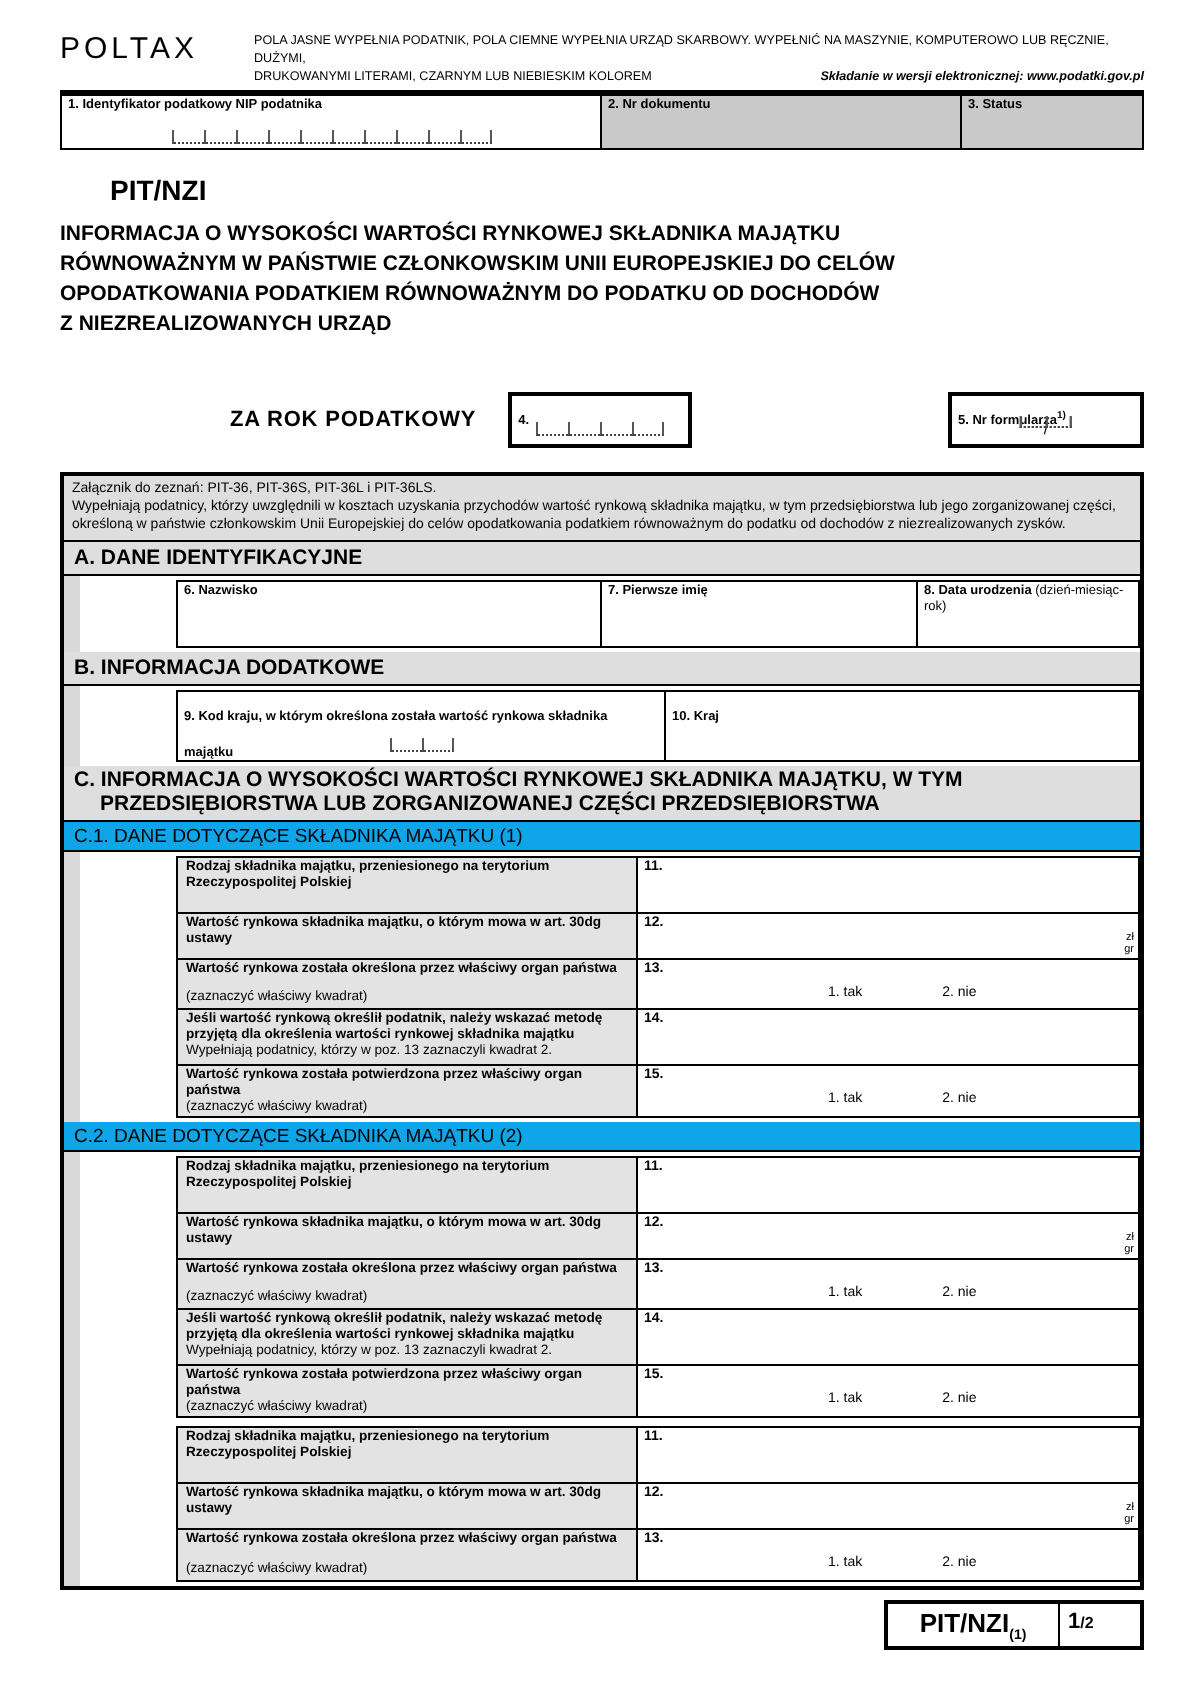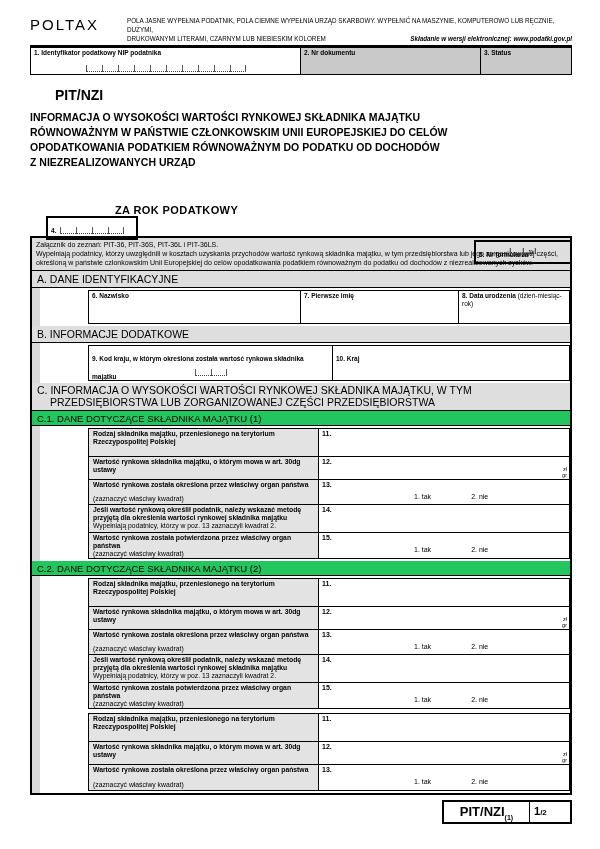--- a/index.html
+++ b/index.html
@@ -26,37 +26,37 @@
   .comb { display:flex; width:max-content; }
   .comb i { display:block; width:16px; height:7px; border-left:1px solid #555; border-bottom:1px dotted #444; }
   .comb i:last-child { border-right:1px solid #555; }
   .comb.small i { width:13px; height:6px; }
   .comb-nip { margin:8px auto 0; }
 
   .form-code { font-size:14px; font-weight:bold; margin:12px 0 0 25px; }
   .main-title { text-align:left; font-size:10.5px; font-weight:bold; line-height:15px; margin-top:7px; }
 
   
-  .year-row { display:flex; margin-top:26px; height:28px;flex-direction:column; }
+  .year-row { display:flex; margin-top:26px; height:28px; }
   .year-lbl { font-size:11px; font-weight:bold; margin:8px 0 0 85px; letter-spacing:.4px; }
   .box { border:2px solid #000; padding:1px 3px; position:relative; }
   .box4 { width:92px; margin-left:16px; }
   .box5 { width:98px; margin-left:auto; }
   .box .comb { position:absolute; bottom:4px; left:50%; transform:translateX(-50%); }
   .comb-split { position:absolute; bottom:4px; left:50%; transform:translateX(-50%);
                 display:flex; align-items:flex-end; gap:2px; font-size:8px; line-height:7px; }
   sup { font-size:5px; }
 
   
   .frame { border:2px solid #000; margin-top:12px; background:#fff; }
   .intro { background:#dedede; border-bottom:1px solid #000; padding:2px 4px 3px; font-size:7px; line-height:9px; }
-  .sec-h { background:#dedede; border-bottom:1px solid #000; font-size:10.5px; font-weight:normal; padding:2px 4px 2px 5px; }
+  .sec-h { background:#dedede; border-bottom:1px solid #000; font-size:10.5px; font-weight:bold; padding:2px 4px 2px 5px; }
   .sec-h .ind { padding-left:13px; }
   .sec-h.two { line-height:11.5px; }
-  .sub-h { font-size:9.5px; padding:2px 4px 1px 5px; border-bottom:1px solid #000; background:#22c55e; }
+  .sub-h { font-size:9.5px; padding:2px 4px 1px 5px; border-bottom:1px solid #000; background:#0ea5e9; }
   .sbody { position:relative; padding:2px 0; background:#fff; }
   .sbody::before { content:""; position:absolute; left:0; top:0; bottom:0; width:8px; background:#d9d9d9; }
 
   .itable { margin-left:56px; width:482px; border:1px solid #000; background:#fff; }
   .row-flex { display:flex; }
 
   .a-c { padding:1px 3px; border-right:1px solid #000; height:32px; font-size:6.5px; font-weight:bold; line-height:8px; }
   .a-c:last-child { border-right:none; }
   .a1 { width:212px; } .a2 { width:158px; } .a3 { flex:1; }
   .hint { font-weight:normal; }
@@ -178,21 +178,21 @@
         <div class="a-c a2">
           <span>7. Pierwsze imię</span>
         </div>
         <div class="a-c a3">
           <span>8. Data urodzenia</span>
           <span class="hint">(dzień-miesiąc-rok)</span>
         </div>
       </div>
     </div>
 
-    <div class="sec-h">B. INFORMACJE DODATKOWE</div>
+    <div class="sec-h">B. INFORMACJA DODATKOWE</div>
     <div class="sbody">
       <div class="itable row-flex">
         <div class="b-c1">
           <span class="flabel">9. Kod kraju, w którym określona została wartość rynkowa składnika majątku</span>
           <div class="comb">
               <i></i>
               <i></i>
             </div>
         </div>
         <div class="b-c2">

